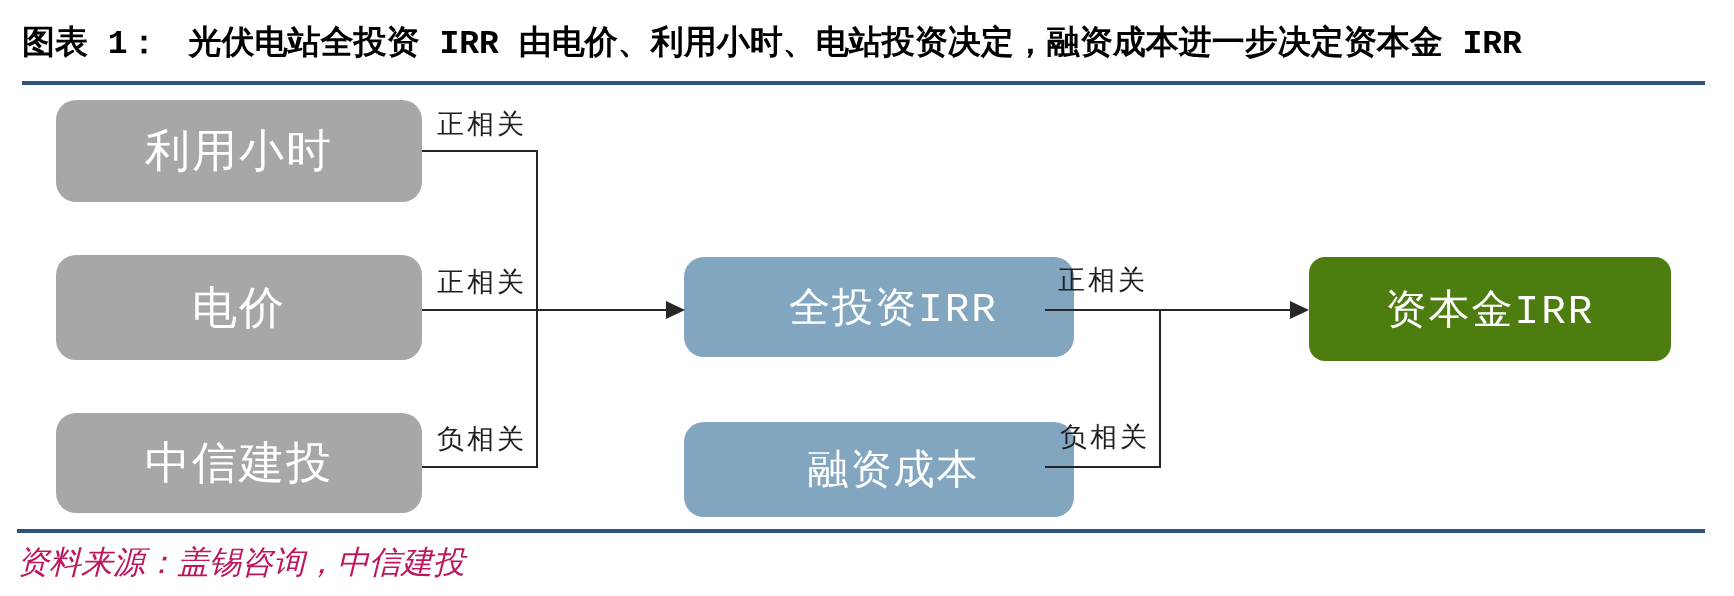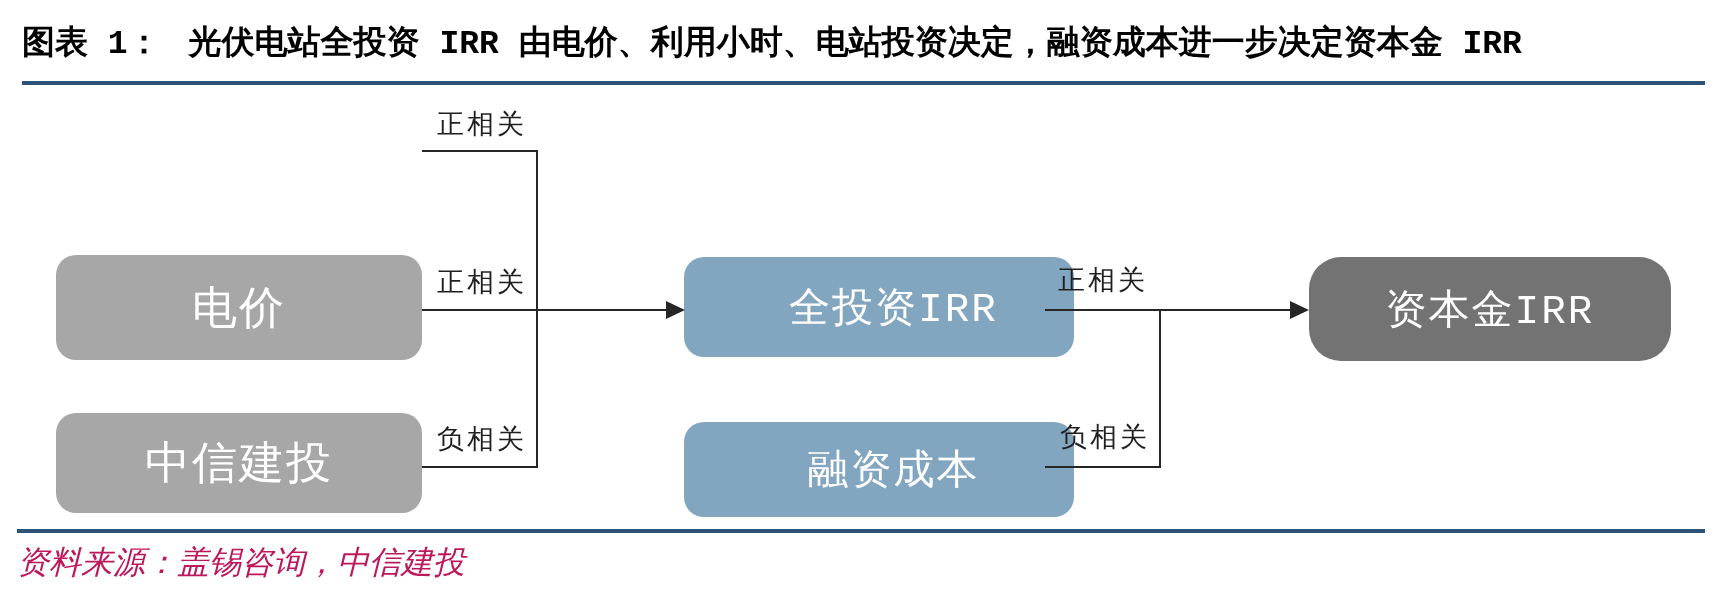--- a/index.html
+++ b/index.html
@@ -14,21 +14,21 @@
   .title-row .fig-label{margin-right:28px;}
   .rule{position:absolute;background:#2e547a;height:4px;}
   .rule.top{left:22px;top:81px;width:1683px;}
   .rule.bottom{left:17px;top:529px;width:1688px;}
   .node{
     position:absolute;display:flex;align-items:center;justify-content:center;
     color:#ffffff;border-radius:20px;text-align:center;letter-spacing:2px;
   }
   .node.gray{background:#a7a7a7;font-size:45px;}
   .node.lightblue{background:#82a6c0;font-size:41px;padding-left:29px;}
-  .node.darkblue{background:#737373;font-size:41px;border-radius:32px;}
+  .node.darkblue{background:#4d7c0f;font-size:41px;border-radius:16px;}
   .n-hours{left:56px;top:100px;width:366px;height:102px;}
   .n-price{left:56px;top:255px;width:366px;height:105px;}
   .n-invest{left:56px;top:413px;width:366px;height:100px;}
   .n-fullirr{left:684px;top:257px;width:361px;height:100px;}
   .n-finance{left:684px;top:422px;width:361px;height:95px;}
   .n-equity{left:1309px;top:257px;width:362px;height:104px;}
   .hline,.vline{position:absolute;background:#262626;}
   .l-hours{left:422px;top:150px;width:115px;height:2px;}
   .l-price{left:422px;top:309px;width:246px;height:2px;}
   .l-invest{left:422px;top:466px;width:115px;height:2px;}
@@ -60,20 +60,23 @@
 </head>
 <body>
 
 <div class="stage">
 
   <div class="title-row">
     <span class="fig-label">图表 1：</span><span>光伏电站全投资 IRR 由电价、利用小时、电站投资决定，融资成本进一步决定资本金 IRR</span>
   </div>
   <div class="rule top"></div>
 
+  <div class="node gray n-hours">
+    <span>利用小时</span>
+  </div>
   <div class="node gray n-price">
     <span>电价</span>
   </div>
   <div class="node gray n-invest">
     <span>中信建投</span>
   </div>
 
   <div class="node lightblue n-fullirr">
     <span>全投资IRR</span>
   </div>

